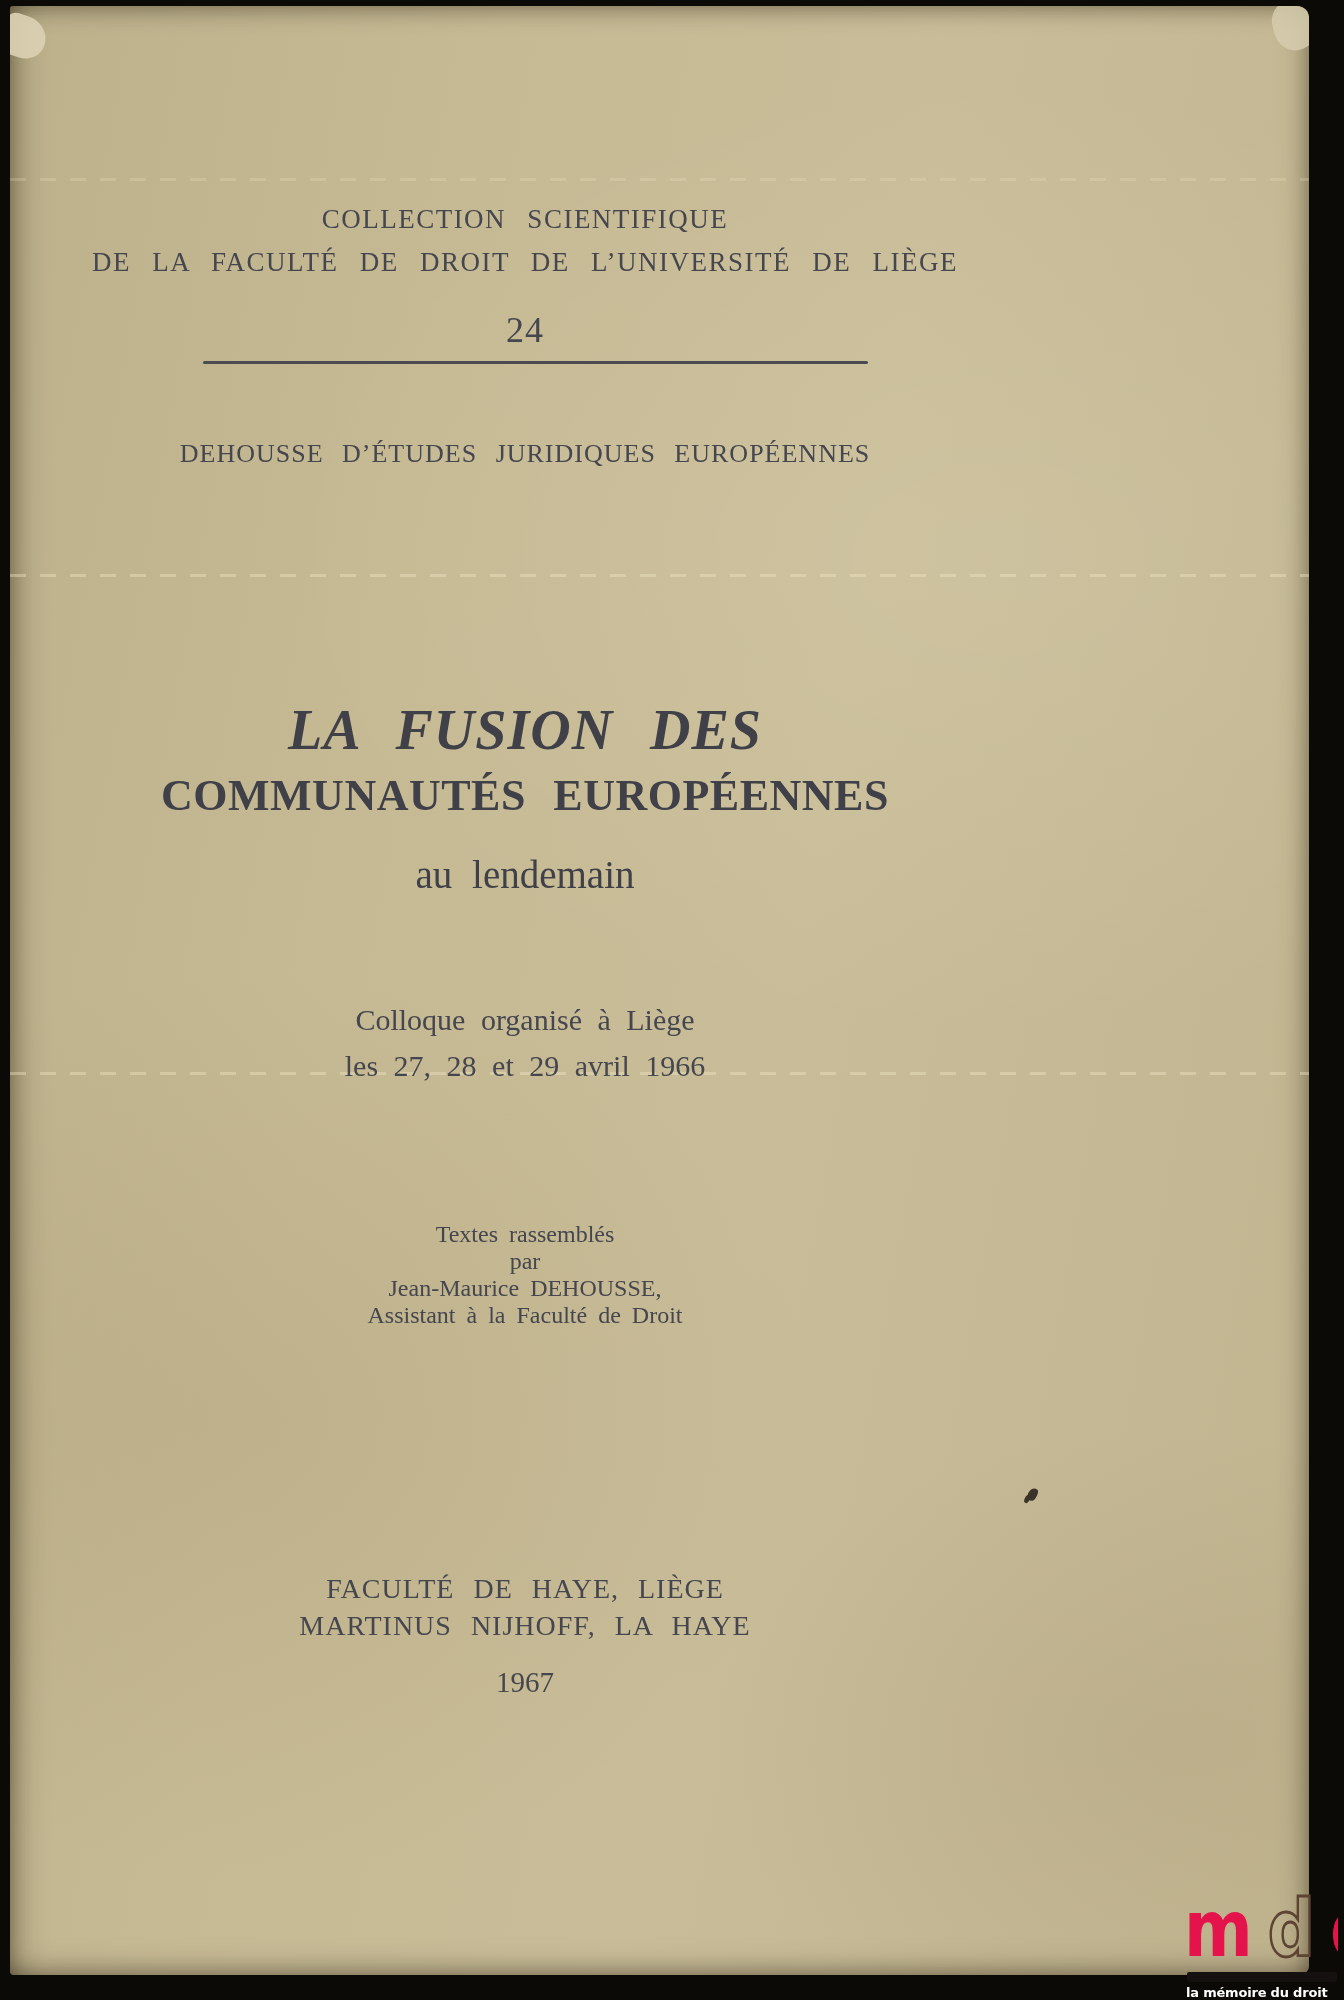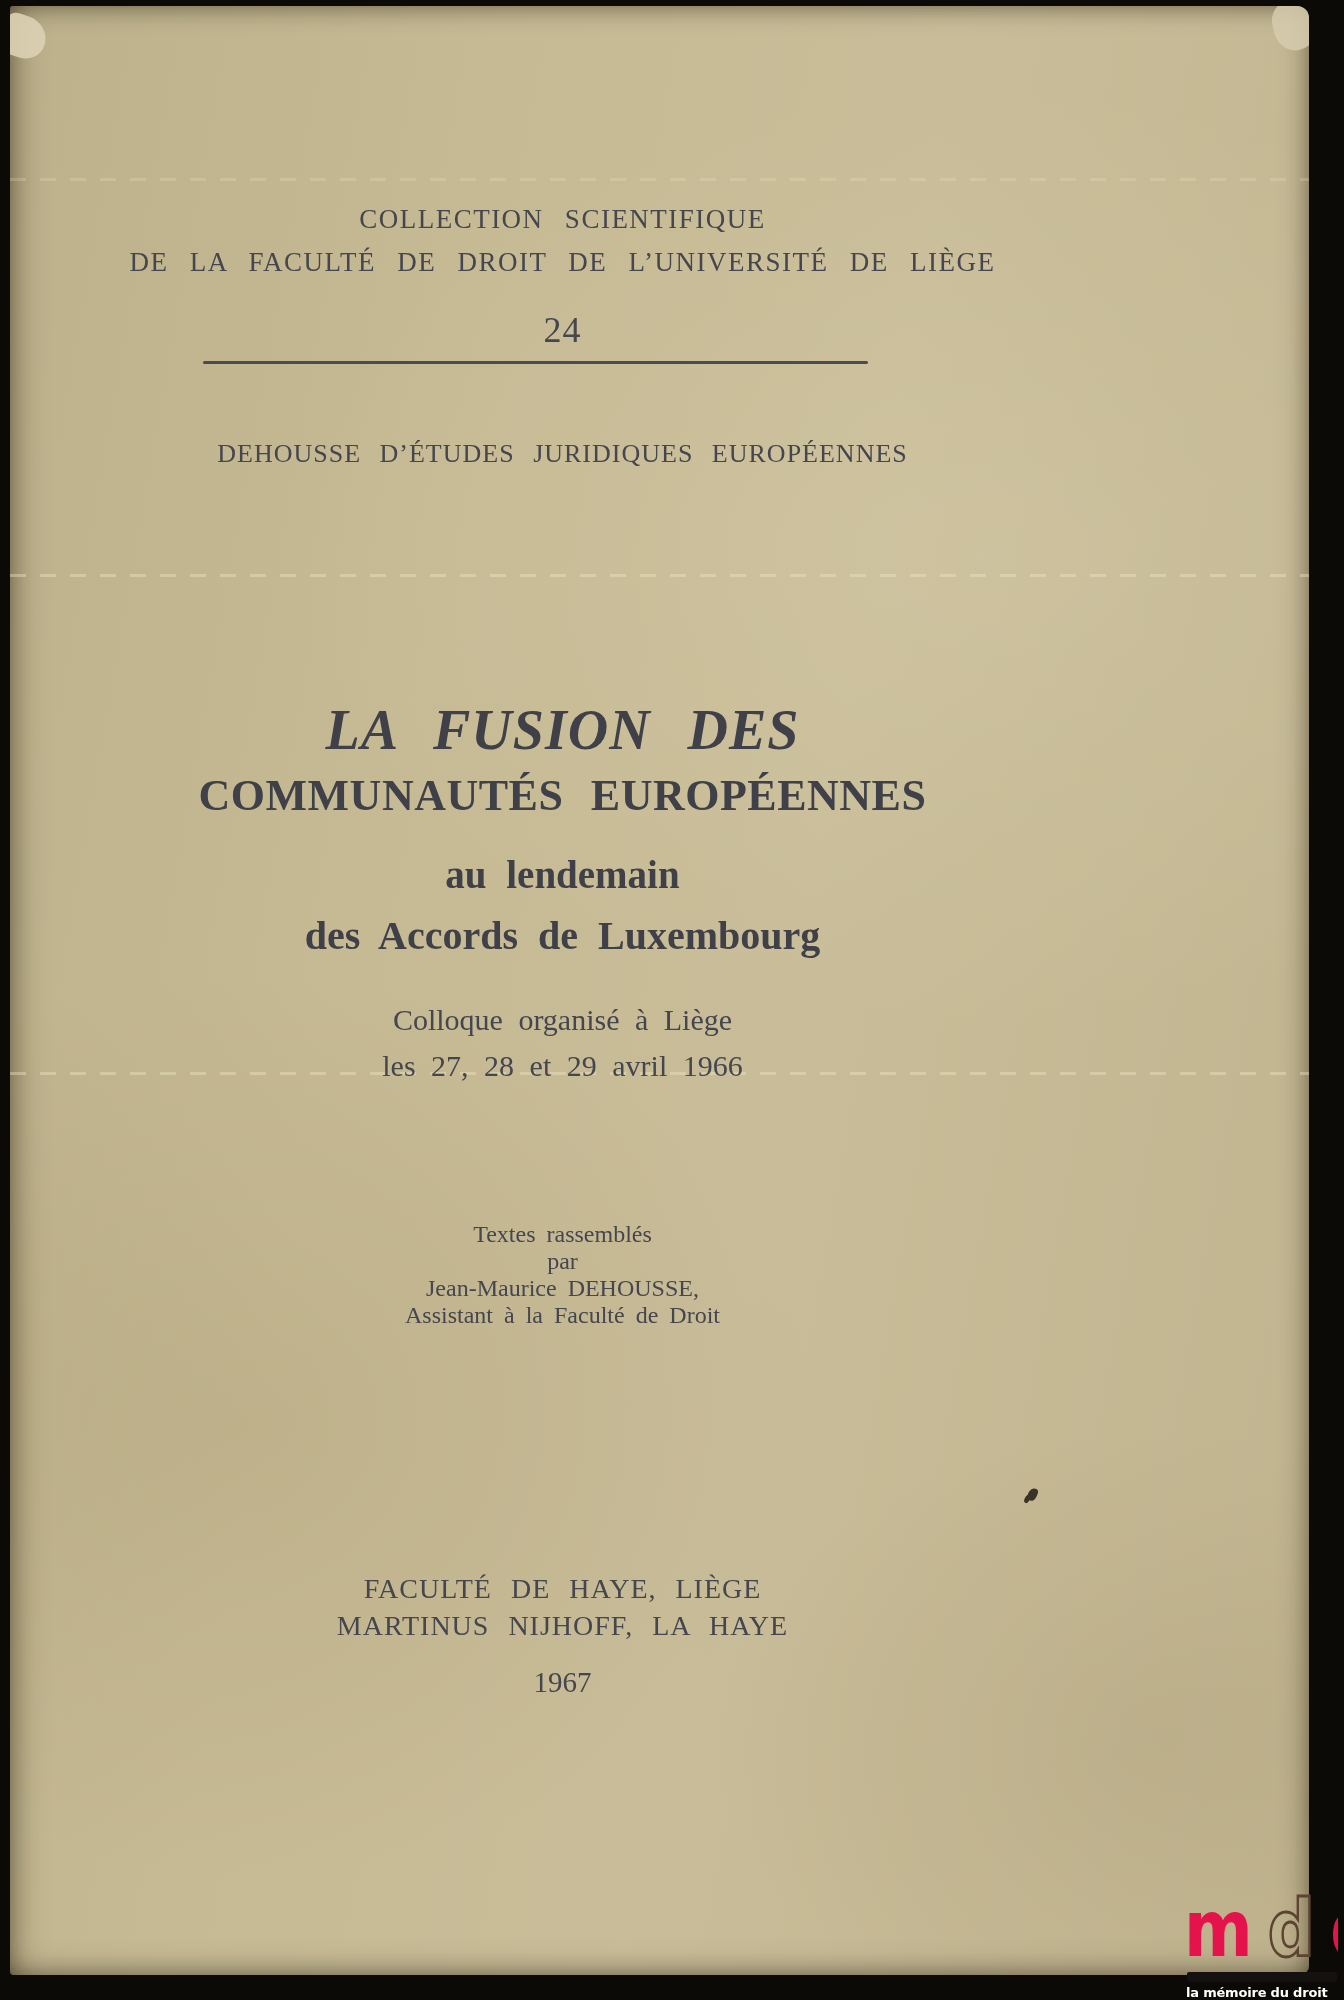--- a/index.html
+++ b/index.html
@@ -24,32 +24,32 @@
   }
   .chip-tl{position:absolute;left:-8px;top:10px;width:44px;height:42px;background:#dbd1b4;
     border-radius:30% 70% 60% 40%;transform:rotate(18deg);opacity:.9;}
   .chip-tr{position:absolute;right:-10px;top:-6px;width:46px;height:50px;background:#d6ccae;
     border-radius:40% 30% 55% 45%;transform:rotate(-14deg);opacity:.85;}
   .crease{position:absolute;left:0;width:100%;height:3px;opacity:.5;
     background:repeating-linear-gradient(90deg, rgba(240,231,194,.8) 0 16px, rgba(240,231,194,0) 16px 30px);}
   .crease.c1{top:172px;opacity:.28;}
   .crease.c2{top:568px;}
   .crease.c3{top:1066px;}
-  .column{position:absolute;left:0;top:0;width:1030px;height:100%;padding-left:25px;}
+  .column{position:absolute;left:0;top:0;width:1030px;height:100%;}
   .line{position:absolute;width:100%;text-align:center;color:#45464e;white-space:nowrap;}
   .series{font-size:27px;letter-spacing:1.5px;word-spacing:13px;}
   .l-series1{top:198px;}
   .l-series2{top:241px;}
   .l-num{top:303px;font-size:36px;letter-spacing:1px;}
   .rule{position:absolute;left:193px;top:355px;width:665px;height:3px;background:#4b4b52;border-radius:2px;}
   .l-inst{top:433px;font-size:26px;letter-spacing:1px;word-spacing:11px;}
   .title{font-weight:bold;color:#3f4048;}
   .l-title1{top:692px;font-size:56px;letter-spacing:1px;word-spacing:22px;font-style:italic;}
   .l-title2{top:764px;font-size:44px;letter-spacing:0.5px;word-spacing:16px;}
-  .l-sub1{top:846px;font-size:39px;font-weight:bold;word-spacing:10px;}
+  .l-sub1{top:846px;font-size:39px;font-weight:normal;word-spacing:10px;}
   .l-sub2{top:906px;font-size:40px;font-weight:bold;word-spacing:10px;}
   .l-coll{top:991px;font-size:30px;line-height:46px;word-spacing:8px;white-space:pre-line;}
   .l-editor{top:1215px;font-size:24px;line-height:27px;word-spacing:5px;white-space:pre-line;}
   .l-imprint{top:1564px;font-size:28px;line-height:37px;letter-spacing:1px;word-spacing:11px;}
   .l-year{top:1660px;font-size:29px;}
   .speck{position:absolute;left:1018px;top:1482px;width:9px;height:13px;background:#3a332a;
     border-radius:60% 40% 50% 50%;transform:rotate(24deg);
     box-shadow:-3px 6px 0 -2px #3a332a;}
   .logo{position:absolute;left:1186px;top:1892px;width:152px;z-index:5;}
   .logo-bar{width:150px;height:10px;background:#141110;border-radius:2px;margin:2px 0 3px 1px;}
@@ -70,21 +70,20 @@
     <div class="column">
       <div class="line series l-series1">COLLECTION SCIENTIFIQUE</div>
       <div class="line series l-series2">DE LA FACULTÉ DE DROIT DE L’UNIVERSITÉ DE LIÈGE</div>
       <div class="line l-num">24</div>
       <div class="rule"></div>
       <div class="line l-inst">DEHOUSSE D’ÉTUDES JURIDIQUES EUROPÉENNES</div>
 
       <div class="line title l-title1">LA FUSION DES</div>
       <div class="line title l-title2">COMMUNAUTÉS EUROPÉENNES</div>
       <div class="line title l-sub1">au lendemain</div>
-      <div class="line title l-sub2">des Accords de Luxembourg</div>
 
       <div class="line l-coll">Colloque organisé à Liège
 les 27, 28 et 29 avril 1966</div>
       <div class="line l-editor">Textes rassemblés
 par
 Jean-Maurice DEHOUSSE,
 Assistant à la Faculté de Droit</div>
 
       <div class="line l-imprint">
         <div>FACULTÉ DE HAYE, LIÈGE</div>

